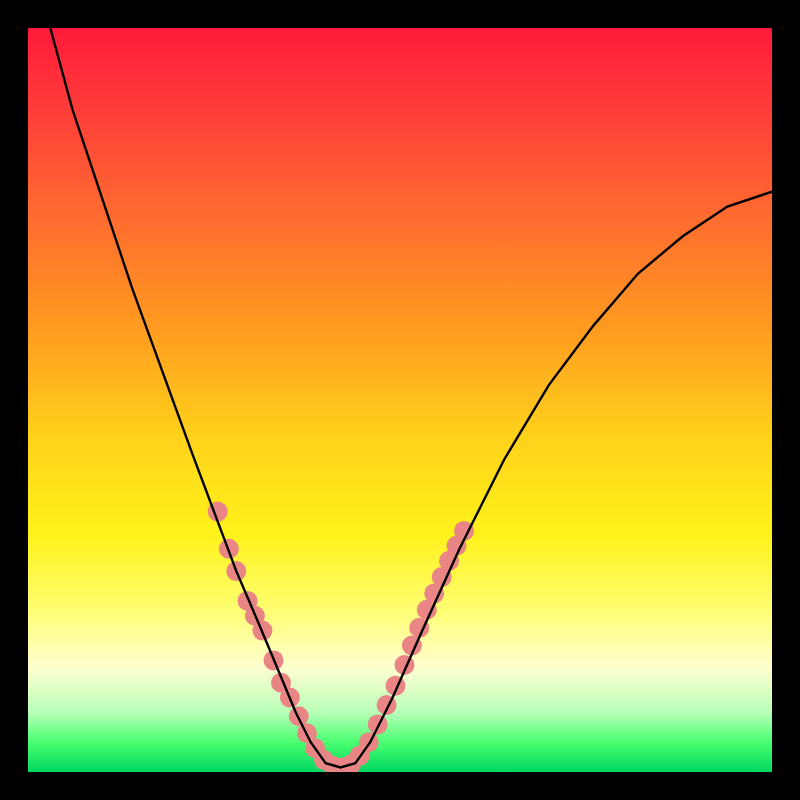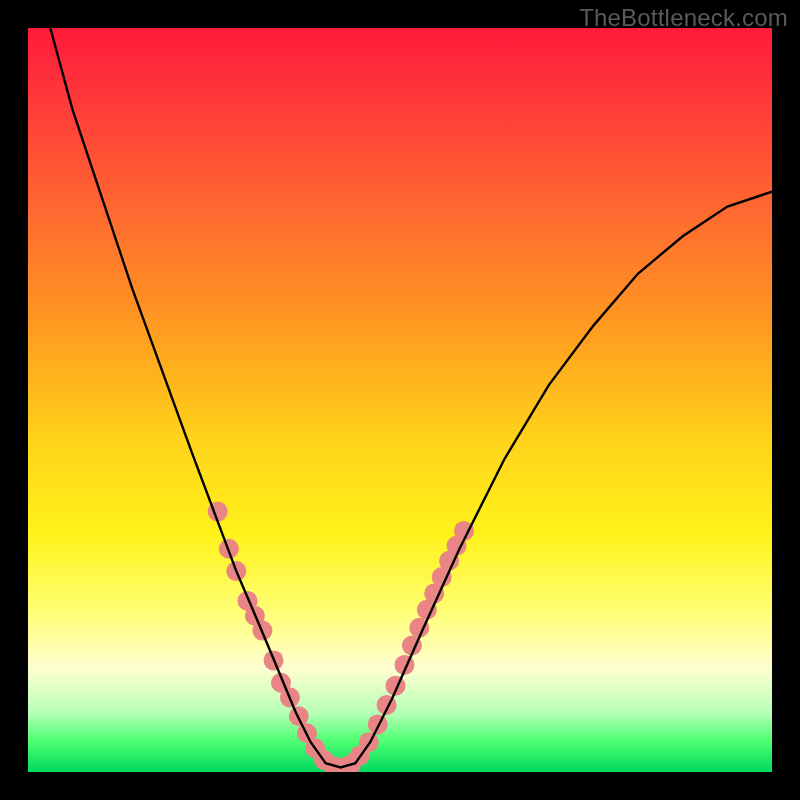--- a/index.html
+++ b/index.html
@@ -89,14 +89,13 @@
           <circle cx="398.8" cy="581.8" r="10" fill="#e98585"></circle>
           <circle cx="406.2" cy="565.4" r="10" fill="#e98585"></circle>
           <circle cx="413.7" cy="549.1" r="10" fill="#e98585"></circle>
           <circle cx="421.1" cy="532.7" r="10" fill="#e98585"></circle>
           <circle cx="428.5" cy="517.8" r="10" fill="#e98585"></circle>
           <circle cx="436.0" cy="502.9" r="10" fill="#e98585"></circle>
         </g>
       <path id="curve-path" fill="none" stroke="#000" stroke-width="2.4" stroke-linecap="round" d="M22.3 0.0 L44.6 81.8 L74.4 171.1 L104.2 260.4 L133.9 342.2 L163.7 424.1 L186.0 483.6 L208.3 543.1 L230.6 595.2 L249.2 639.8 L267.8 684.5 L282.7 714.2 L297.6 735.1 L312.5 739.5 L327.4 735.1 L342.2 714.2 L364.6 669.6 L394.3 602.6 L431.5 520.8 L476.2 431.5 L520.8 357.1 L565.4 297.6 L610.1 245.5 L654.7 208.3 L699.4 178.6 L744.0 163.7"></path>
     </svg>
   </div>
-  <div class="watermark">TheBottleneck.com</div>
 </div>
 
 </body></html>

